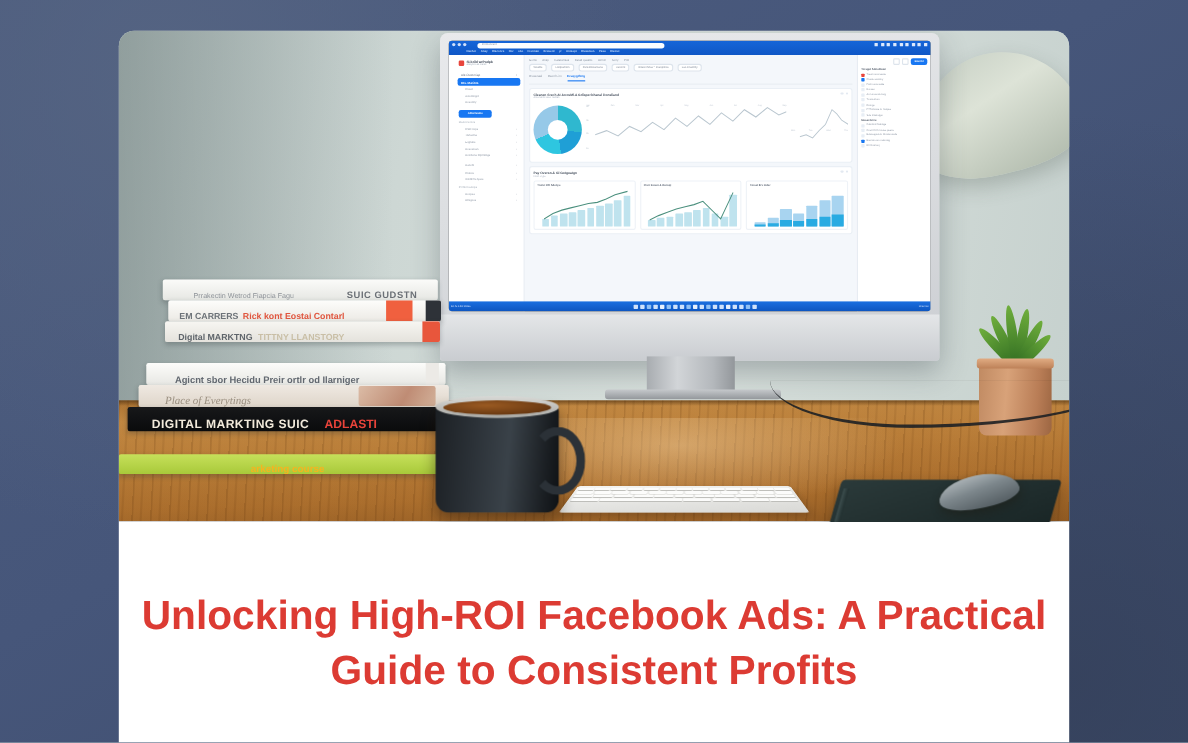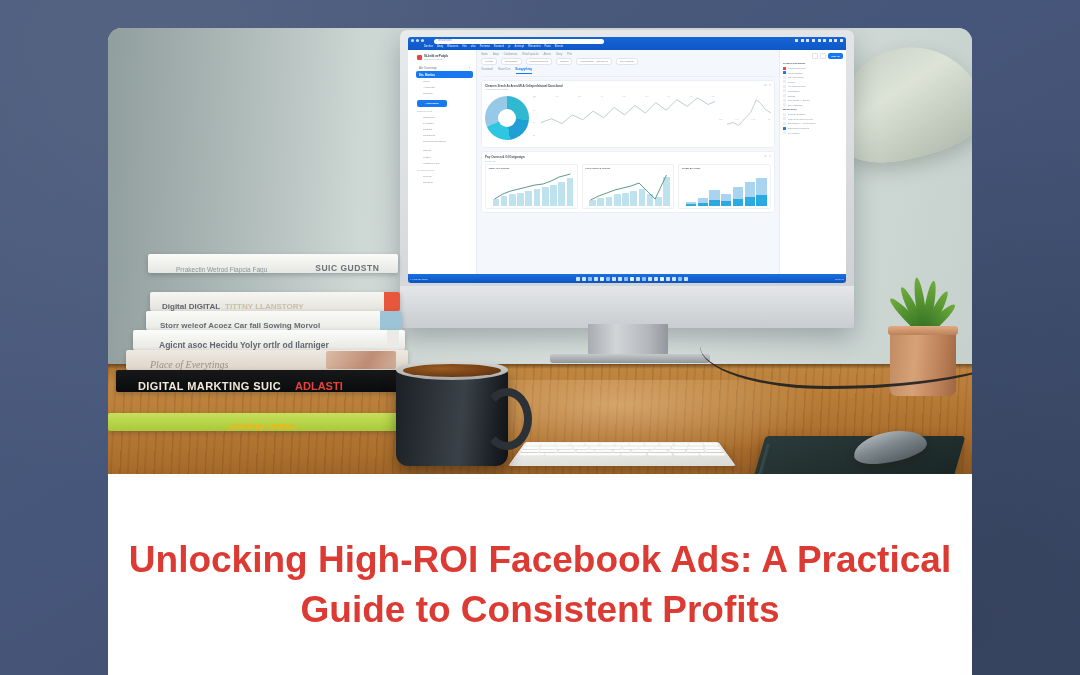--- a/index.html
+++ b/index.html
@@ -674,31 +674,33 @@
     </div>
     <div class="cable"></div>
   </div>
 
   <div class="books">
 
     <div class="book b1">
       <span>Prrakectin Wetrod Fiapcia Fagu</span>
       <b>SUIC GUDSTN</b>
     </div>
+    <div class="book b2">
+      <span>EM CARRERS</span>
+      <em>Rick kont Eostai Contarl</em>
+      <i class="tab"></i>
+        <i class="tab2"></i>
+    </div>
     <div class="book b3">
-      <span>Digital DIGITAL</span>
+      <span>Digital MARKTNG</span>
       <em>TITTNY LLANSTORY</em>
       <i class="tab"></i>
     </div>
-    <div class="book b4">
-      <span>Storr weleof Acoez Car fall Sowing Morvol</span>
-      <i class="tab"></i>
-    </div>
     <div class="book b5">
-      <span>Agicnt asoc Hecidu Yolyr ortlr od Ilarniger</span>
+      <span>Agicnt sbor Hecidu Preir ortlr od Ilarniger</span>
       <i class="tab"></i>
     </div>
     <div class="book b6">
       <span>Place of Everytings</span>
       <i class="pic"></i>
     </div>
     <div class="book b7">
       <span>DIGITAL MARKTING SUIC</span>
       <em>ADLASTI</em>
     </div>

